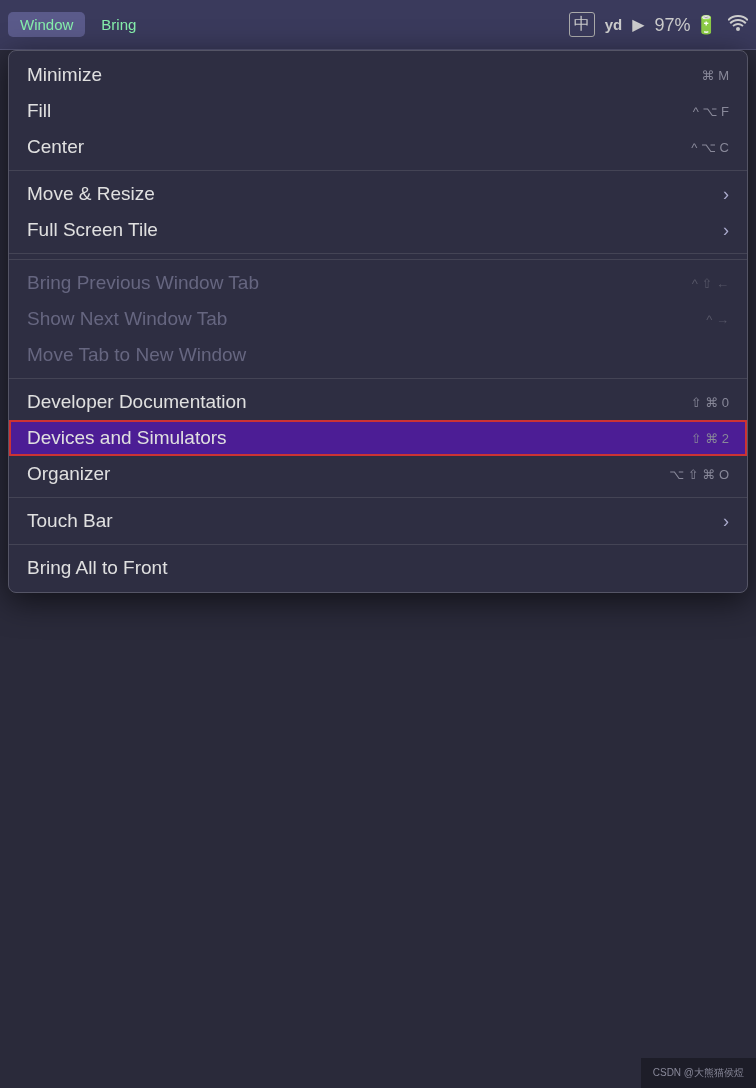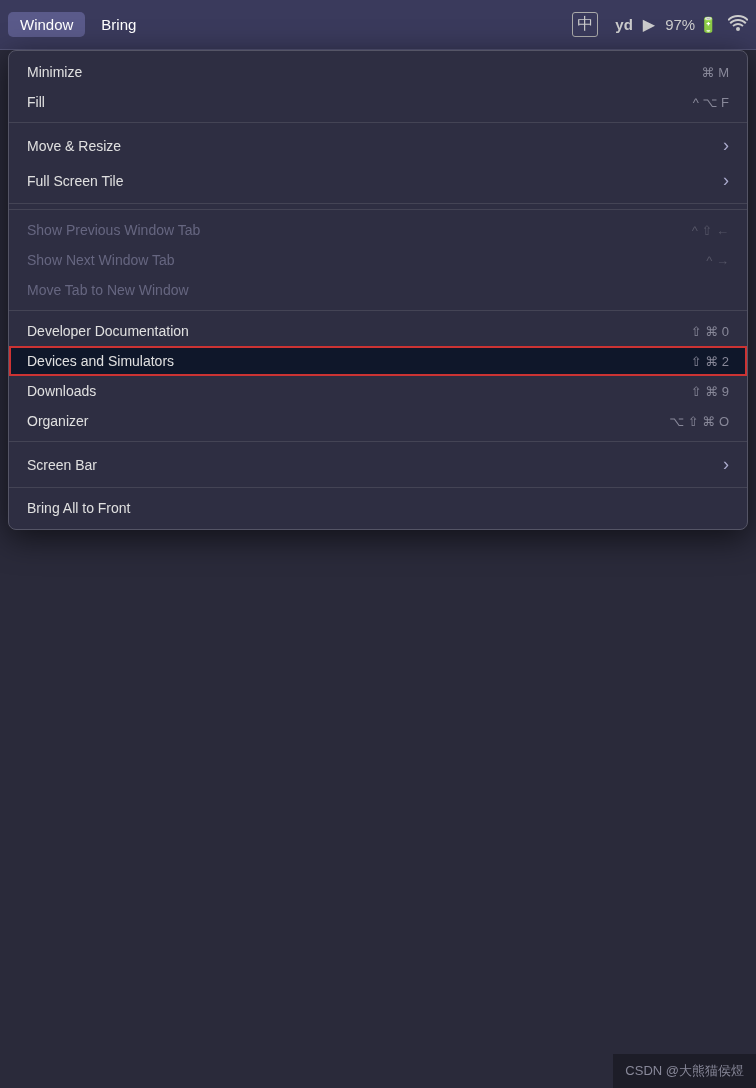--- a/index.html
+++ b/index.html
@@ -25,41 +25,41 @@
       align-items: center;
       padding: 0 8px;
       gap: 4px;
       border-bottom: 1px solid #555577;
     }
 
     .menubar-item {
       padding: 4px 12px;
       border-radius: 5px;
       font-size: 15px;
-      color: #ffffff;
+      color: #86efac;
       cursor: pointer;
       white-space: nowrap;
       text-align: center;
     }
 
     .menubar-item.active {
       background: #5a5a8a;
     }
 
     .menubar-icons {
       display: flex;
       align-items: center;
       gap: 10px;
       margin-left: auto;
       font-size: 14px;
       color: #cccccc;
     }
 
     .battery-text {
-      font-size: 15px;
+      font-size: 18px;
     }
 
     
     .dropdown-menu {
       background: #2e2e42;
       border: 1px solid #555566;
       border-radius: 8px;
       width: 740px;
       margin: 0 auto;
       box-shadow: 0 8px 32px rgba(0,0,0,0.6);
@@ -80,27 +80,27 @@
       color: #e0e0e0;
       min-height: 30px;
     }
 
     .menu-item.disabled {
       color: #666680;
       cursor: default;
     }
 
     .menu-item.highlighted {
-      background: #0f172a;
+      background: #4c1d95;
       outline: 2px solid #cc3333;
       outline-offset: -2px;
     }
 
     .menu-item-label {
-      font-size: 14px;
+      font-size: 19px;
     }
 
     .menu-item-shortcut {
       font-size: 13px;
       color: #888899;
       display: flex;
       align-items: center;
       gap: 2px;
       white-space: nowrap;
     }
@@ -114,34 +114,34 @@
       background: #444455;
       margin: 5px 0;
     }
 
     
     .statusbar {
       position: absolute;
       bottom: 0;
       right: 0;
       padding: 8px 12px;
-      font-size: 13px;
+      font-size: 10px;
       color: #888899;
       background: rgba(0,0,0,0.3);
     }
   </style>
 </head>
 <body>
 
 <div class="menubar">
   <div class="menubar-item active">Window</div>
   <div class="menubar-item">Bring</div>
   <div class="menubar-icons">
     <span style="font-size:16px; border:1px solid #aaa; padding:1px 4px; border-radius:3px;">中</span>
-    <span style="font-size:15px; font-weight:bold;margin-left:7px;">yd</span>
+    <span style="font-size:15px; font-weight:bold;">yd</span>
     <span style="font-size:16px;">▶</span>
     <span class="battery-text" style="display:flex;align-items:center;gap:4px;">
       <span>97% 🔋</span>
     </span>
     <span style="font-size:16px;">
       
       <svg width="20" height="16" viewBox="0 0 20 16" fill="#cccccc">
         <path d="M10 12a2 2 0 1 1 0 4 2 2 0 0 1 0-4z"></path>
         <path d="M10 8c-2.2 0-4.2.9-5.6 2.4l1.4 1.4C6.9 10.7 8.4 10 10 10s3.1.7 4.2 1.8l1.4-1.4C14.2 8.9 12.2 8 10 8z"></path>
         <path d="M10 4C6.7 4 3.7 5.3 1.5 7.5l1.4 1.4C4.8 7 7.3 6 10 6s5.2 1 7.1 2.9l1.4-1.4C16.3 5.3 13.3 4 10 4z"></path>
@@ -153,63 +153,63 @@
 
 <div class="dropdown-menu">
 <div class="menu-item">
       <span class="menu-item-label">Minimize</span>
       <span class="menu-item-shortcut">⌘ M</span>
     </div>
     <div class="menu-item">
       <span class="menu-item-label">Fill</span>
       <span class="menu-item-shortcut">^ ⌥ F</span>
     </div>
+    <div class="menu-item">
+      <span class="menu-item-label">Center</span>
+      <span class="menu-item-shortcut">^ ⌥ C</span>
+    </div>
     <div class="menu-separator"></div>
     <div class="menu-item">
       <span class="menu-item-label">Move &amp; Resize</span>
       <span class="menu-item-shortcut" style="font-size: 18px; color: rgb(170, 170, 204);">›</span>
     </div>
     <div class="menu-item">
       <span class="menu-item-label">Full Screen Tile</span>
       <span class="menu-item-shortcut" style="font-size: 18px; color: rgb(170, 170, 204);">›</span>
     </div>
     <div class="menu-separator"></div>
     <div class="menu-separator"></div>
     <div class="menu-item disabled">
-      <span class="menu-item-label">Show Previous Window Tab</span>
+      <span class="menu-item-label">Bring Previous Window Tab</span>
       <span class="menu-item-shortcut">^ ⇧ ←</span>
     </div>
     <div class="menu-item disabled">
       <span class="menu-item-label">Show Next Window Tab</span>
       <span class="menu-item-shortcut">^ →</span>
     </div>
     <div class="menu-item disabled">
       <span class="menu-item-label">Move Tab to New Window</span>
       <span class="menu-item-shortcut"></span>
     </div>
     <div class="menu-separator"></div>
     <div class="menu-item">
       <span class="menu-item-label">Developer Documentation</span>
       <span class="menu-item-shortcut">⇧ ⌘ 0</span>
     </div>
     <div class="menu-item highlighted">
       <span class="menu-item-label">Devices and Simulators</span>
       <span class="menu-item-shortcut">⇧ ⌘ 2</span>
     </div>
     <div class="menu-item">
-      <span class="menu-item-label">Downloads</span>
-      <span class="menu-item-shortcut">⇧ ⌘ 9</span>
-    </div>
-    <div class="menu-item">
       <span class="menu-item-label">Organizer</span>
       <span class="menu-item-shortcut">⌥ ⇧ ⌘ O</span>
     </div>
     <div class="menu-separator"></div>
     <div class="menu-item">
-      <span class="menu-item-label">Screen Bar</span>
+      <span class="menu-item-label">Touch Bar</span>
       <span class="menu-item-shortcut" style="font-size: 18px; color: rgb(170, 170, 204);">›</span>
     </div>
     <div class="menu-separator"></div>
     <div class="menu-item">
       <span class="menu-item-label">Bring All to Front</span>
       <span class="menu-item-shortcut"></span>
     </div>
   </div>
 
 <div class="statusbar">

